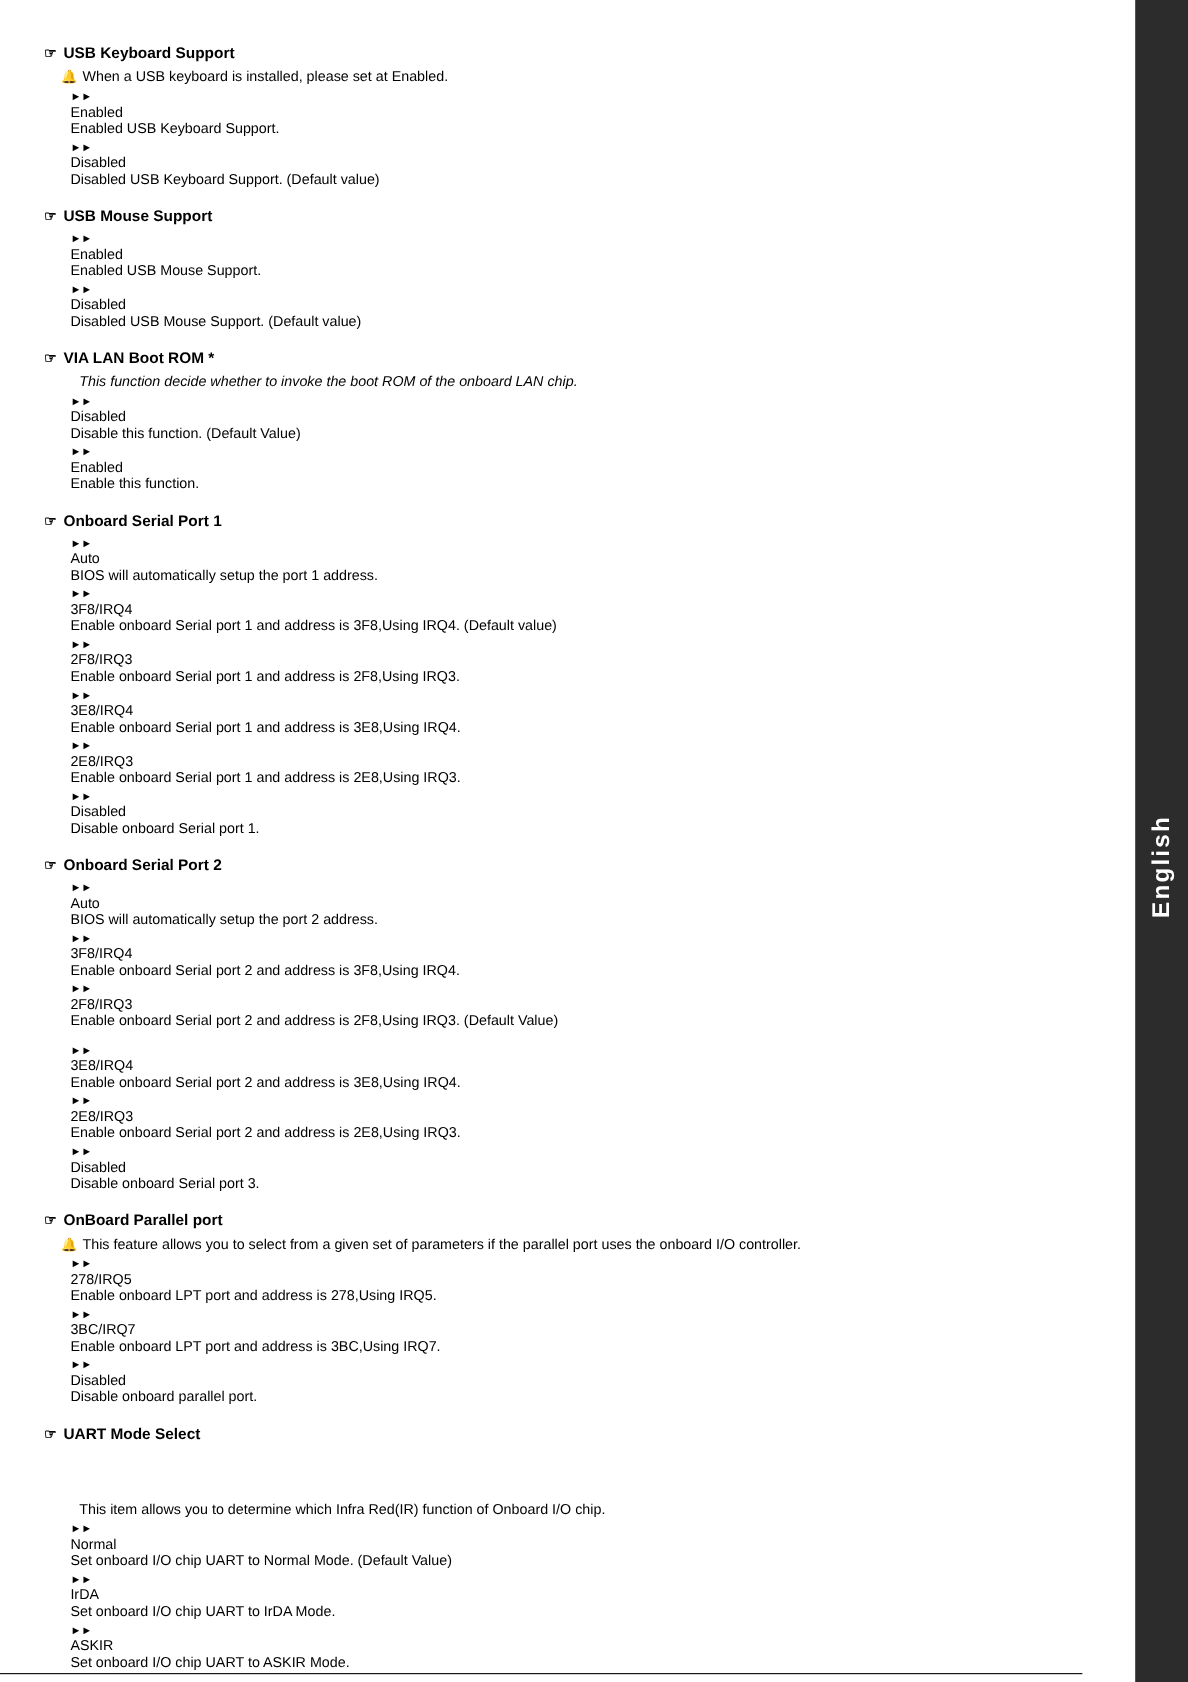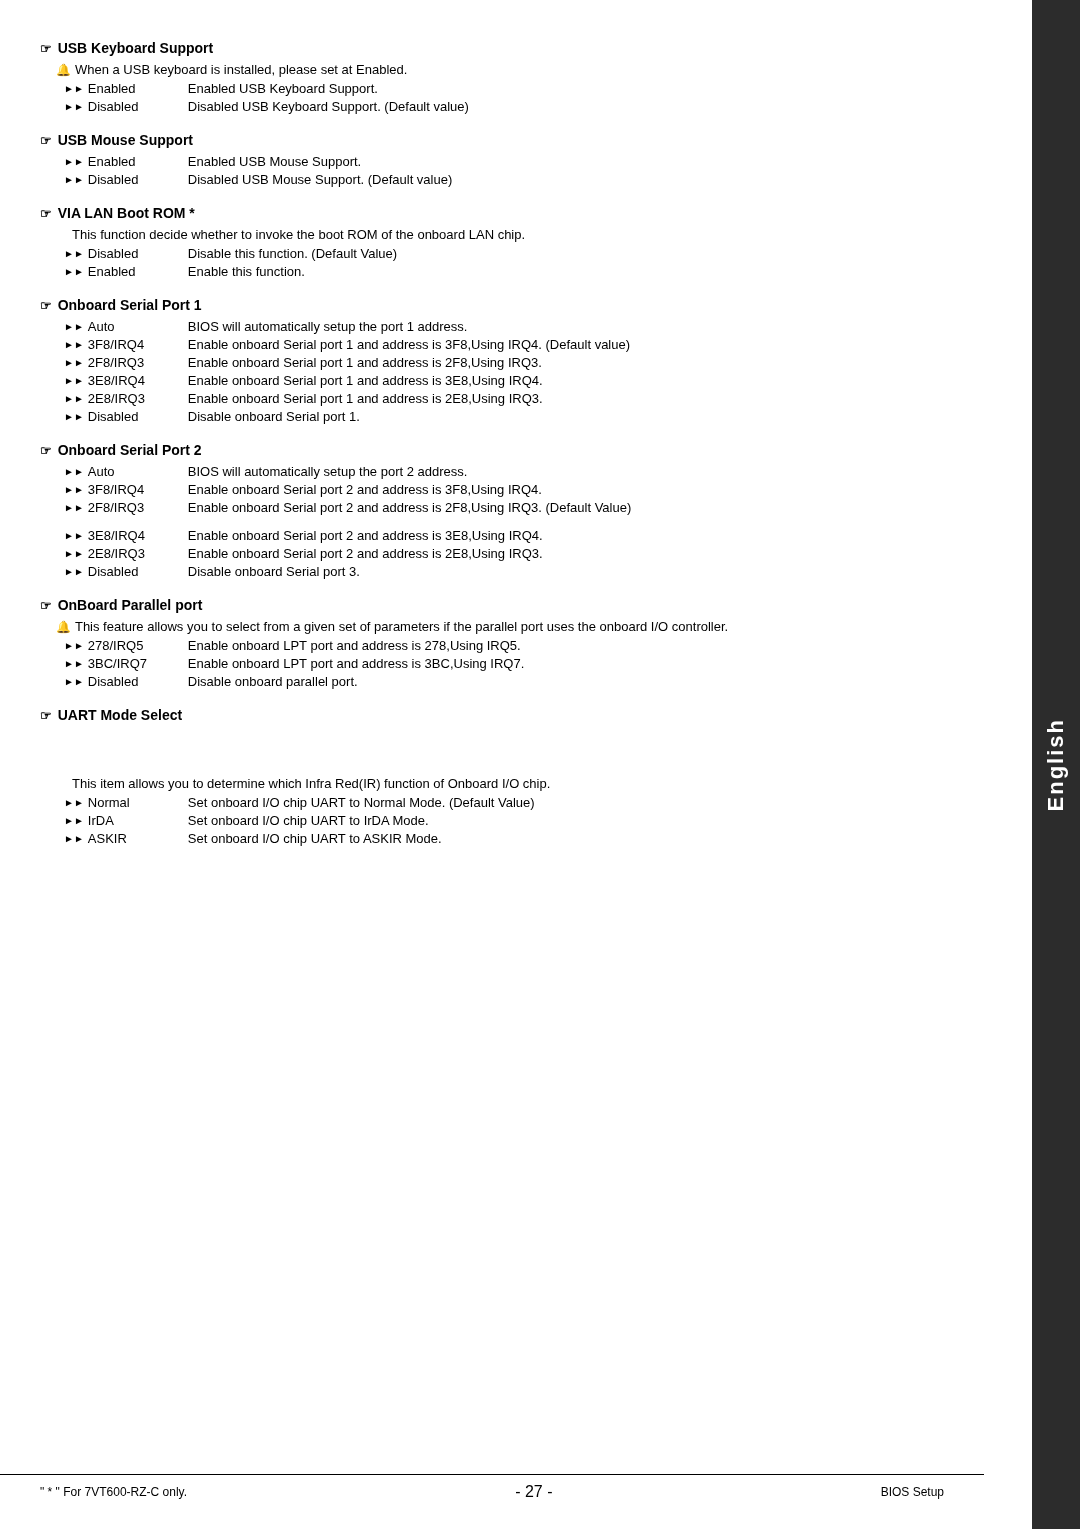--- a/index.html
+++ b/index.html
@@ -76,20 +76,21 @@
     .note-icon {
       font-size: 12px;
       margin-top: 1px;
     }
 
     .entry-row {
       display: flex;
       align-items: flex-start;
       margin-bottom: 3px;
       padding-left: 24px;
+      flex-direction: column;
     }
 
     .bullet {
       min-width: 18px;
       font-size: 11px;
       margin-right: 4px;
       margin-top: 1px;
     }
 
     .entry-key {
@@ -182,21 +183,21 @@
         <span class="entry-value">Disabled USB Mouse Support. (Default value)</span>
       </div>
     </div>
 
     <div class="section">
       <div class="section-title">
         <span class="phone-icon">☞</span>
         <span>VIA LAN Boot ROM *</span>
       </div>
       <div class="note-row">
-        <span style="padding-left:16px;">This function decide whether to invoke the boot ROM of the onboard LAN chip.</span>
+        <span style="padding-left:16px;font-style:italic;">This function decide whether to invoke the boot ROM of the onboard LAN chip.</span>
       </div>
       <div class="entry-row">
         <span class="bullet double-arrow"></span>
         <span class="entry-key">Disabled</span>
         <span class="entry-value">Disable this function. (Default Value)</span>
       </div>
       <div class="entry-row">
         <span class="bullet double-arrow"></span>
         <span class="entry-key">Enabled</span>
         <span class="entry-value">Enable this function.</span>

